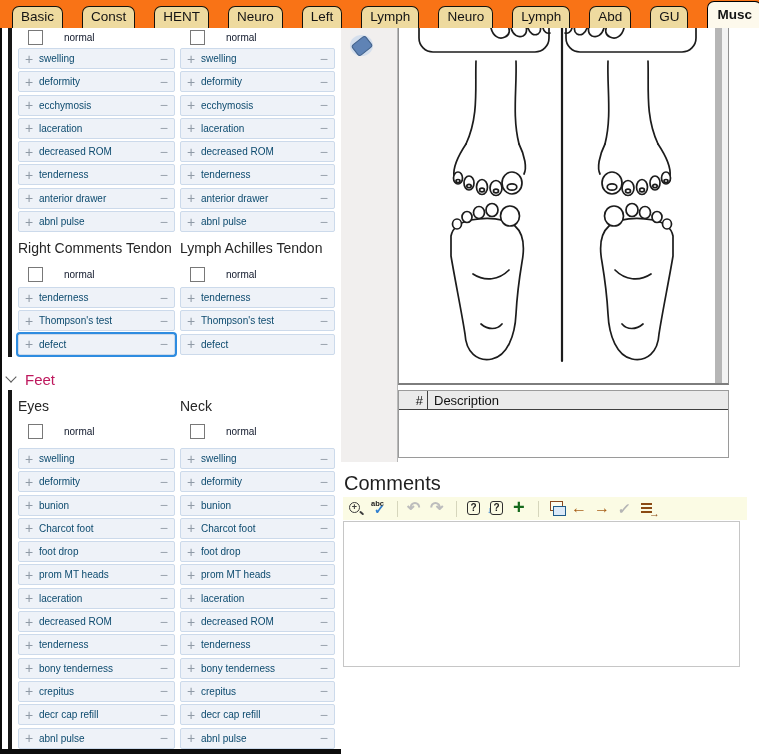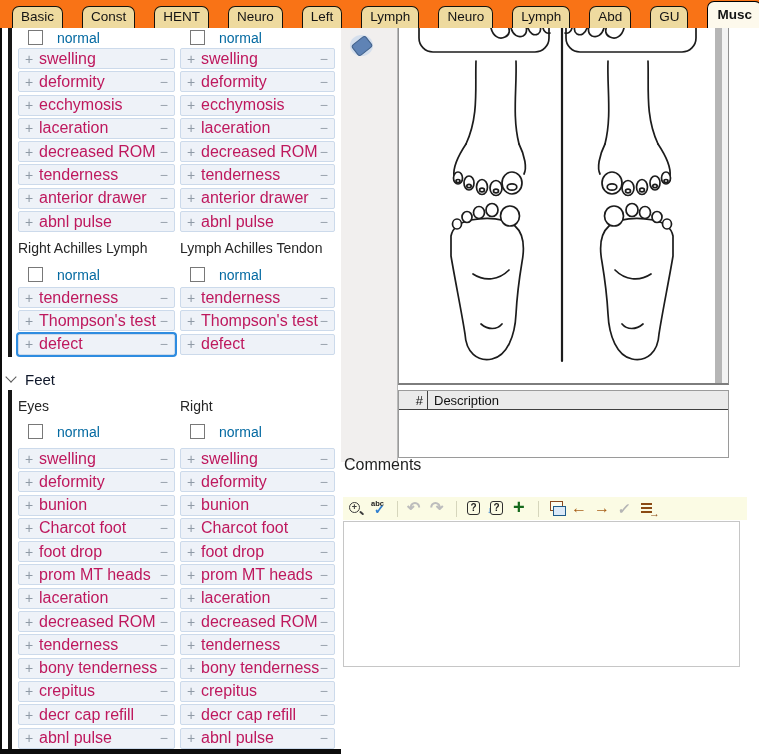--- a/index.html
+++ b/index.html
@@ -14,34 +14,34 @@
   .tab.sel{background:#fdf9ec;font-weight:bold;padding:5px 9px 6px;border-color:#000}
 
   
   .left-panel{position:absolute;left:0;top:28px;width:339px;height:721px;background:#fff;
               border-left:2px solid #0c0c0c;border-bottom:5px solid #0c0c0c;overflow:hidden}
   .sec-bar{position:absolute;left:6px;width:4px;background:#161616}
   .bar-ankle{top:0;height:329px}
   .bar-feet{top:362px;height:359px}
   .cb-row{position:absolute;display:flex;align-items:center;height:17px}
   .cb{width:13px;height:13px;background:#fff;border:1px solid #787878;display:inline-block}
-  .cb-label{margin-left:14px;font-size:14px;color:#0369a1}
+  .cb-label{margin-left:21px;font-size:10px;color:#0f172a}
   .stack{position:absolute;display:flex;flex-direction:column;gap:2.3px;width:157px}
   .stack.s2{width:155px}
   .opt{height:21px;box-sizing:border-box;background:#eef2f8;border:1px solid #ccdaeb;border-radius:2px;
        display:flex;align-items:center;padding:0 6px;flex:0 0 auto}
   .opt .plus{color:#8f9aa6;font-size:14px;width:14px;line-height:14px}
-  .opt .lbl{flex:1;font-size:16px;color:#be185d;white-space:nowrap;overflow:hidden}
+  .opt .lbl{flex:1;font-size:10px;color:#0c4a6e;white-space:nowrap;overflow:hidden}
   .opt .minus{color:#9aa4ae;font-size:14px;line-height:14px}
   .opt.focused{box-shadow:0 0 0 2px #2e8ce0}
   .sec-title{position:absolute;font-size:14px;color:#262626;white-space:nowrap}
   .feet-header{position:absolute;left:5px;top:341px;display:flex;align-items:center;gap:10px;height:20px}
   .chev{width:7px;height:7px;border-left:1.7px solid #5a5a5a;border-bottom:1.7px solid #5a5a5a;
         transform:rotate(-45deg);margin-top:-4px}
-  .feet-header .ht{font-size:15px;color:#0f172a}
+  .feet-header .ht{font-size:15px;color:#be185d}
 
   
   .tool-strip{position:absolute;left:341px;top:28px;width:57px;height:434px;background:#f1efee;
               border-right:1px solid #b8b8b8;box-sizing:border-box}
   .stamp-wrap{position:absolute;left:8px;top:6px;width:25px;height:23px}
   .stamp-wrap::before{content:"";position:absolute;inset:1px;background:#cfdcec;border-radius:50%;opacity:.85}
   .stamp{position:absolute;left:4px;top:5px;width:16px;height:12px;background:#5f83b5;
          border:1px solid #41618b;border-radius:3px;transform:rotate(-38deg)}
 
   
@@ -55,21 +55,21 @@
   
   .desc-table{position:absolute;left:398px;top:390px;width:331px;height:68px;border:1px solid #9a9a9a;
               box-sizing:border-box;background:#fff}
   .desc-head{display:flex;height:19px;background:#eaeaea;border-bottom:1px solid #3f3f3f;
              box-sizing:border-box;font-size:13px;color:#111;align-items:stretch}
   .desc-num{width:29px;border-right:1px solid #3f3f3f;display:flex;align-items:center;
             justify-content:flex-end;padding-right:4px;box-sizing:border-box}
   .desc-desc{display:flex;align-items:center;padding-left:6px}
 
   
-  .comments-title{position:absolute;left:344px;top:456px;font-size:16px;color:#1f1f1f}
+  .comments-title{position:absolute;left:344px;top:472px;font-size:20px;color:#1f1f1f}
   .cmt-toolbar{position:absolute;left:343px;top:497px;width:404px;height:23px;background:#fbfbe4;
                display:flex;align-items:center;gap:6px;padding-left:5px;box-sizing:border-box}
   .tsep{width:1px;height:16px;background:#d6d6bc;margin:0 3px}
   .cmt-box{position:absolute;left:343px;top:521px;width:397px;height:146px;border:1px solid #c6c6c6;
            background:#fff;resize:none;box-sizing:border-box;font-family:inherit;font-size:13px;outline:none}
 
   
   .ic{width:17px;height:17px;position:relative;display:inline-block;flex:0 0 auto}
   .ic-mag::before{content:"+";position:absolute;left:1px;top:2px;width:9px;height:9px;
       border:1.5px solid #3d3d3d;border-radius:50%;font:bold 9px/9px "Liberation Sans",sans-serif;
@@ -209,21 +209,21 @@
           <span class="lbl">anterior drawer</span>
           <span class="minus">−</span>
         </div>
       <div class="opt">
           <span class="plus">+</span>
           <span class="lbl">abnl pulse</span>
           <span class="minus">−</span>
         </div>
     </div>
 
-    <div class="sec-title" style="left:16px;top:212px">Right Achilles Lymph</div>
+    <div class="sec-title" style="left:16px;top:212px">Right Comments Tendon</div>
     <div class="sec-title" style="left:178px;top:212px">Lymph Achilles Tendon</div>
 
     <div class="cb-row" style="left:26px;top:238px">
       <span class="cb"></span>
       <span class="cb-label">normal</span>
     </div>
     <div class="cb-row" style="left:188px;top:238px">
       <span class="cb"></span>
       <span class="cb-label">normal</span>
     </div>
@@ -262,21 +262,21 @@
           <span class="minus">−</span>
         </div>
     </div>
 
     <div class="feet-header">
       <span class="chev"></span>
       <span class="ht">Feet</span>
     </div>
 
     <div class="sec-title" style="left:16px;top:370px">Eyes</div>
-    <div class="sec-title" style="left:178px;top:370px">Right</div>
+    <div class="sec-title" style="left:178px;top:370px">Neck</div>
 
     <div class="cb-row" style="left:26px;top:395px">
       <span class="cb"></span>
       <span class="cb-label">normal</span>
     </div>
     <div class="cb-row" style="left:188px;top:395px">
       <span class="cb"></span>
       <span class="cb-label">normal</span>
     </div>
 

